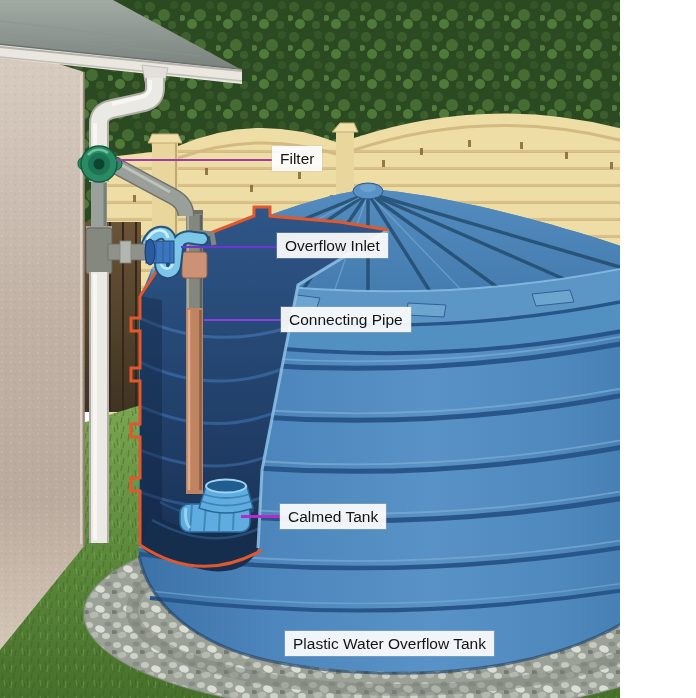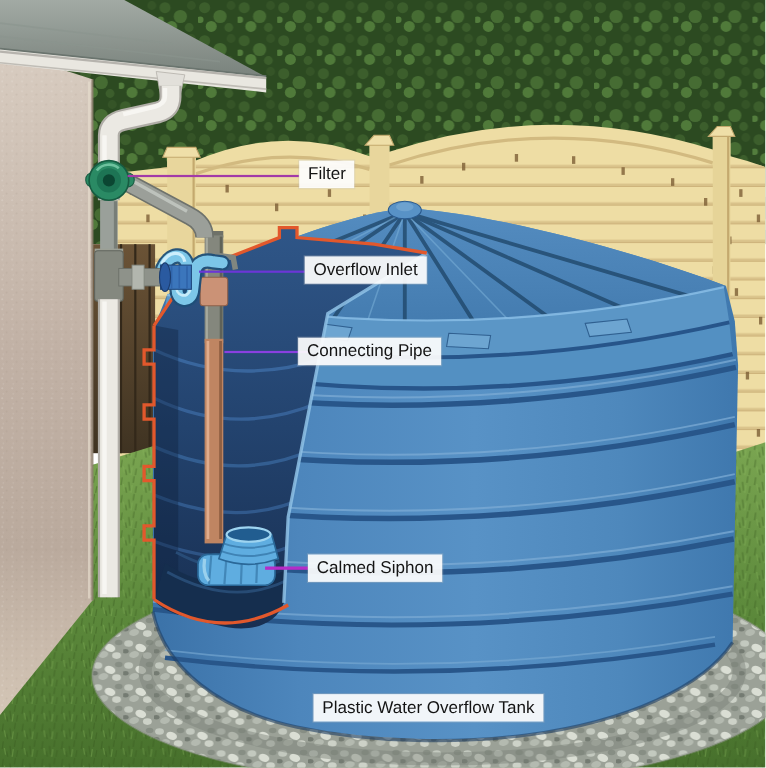--- a/index.html
+++ b/index.html
@@ -1,27 +1,27 @@
 <!DOCTYPE html>
 <html><head>
 <meta charset="utf-8">
 <style>
   html,body{margin:0;padding:0;background:#ffffff;}
-  .stage{position:relative;width:696px;height:698px;overflow:hidden;
+  .stage{position:relative;width:620px;height:698px;overflow:hidden;
          font-family:"Liberation Sans",sans-serif;background:#fff;}
   .stage svg{position:absolute;left:0;top:0;}
   .label{position:absolute;background:rgba(253,253,253,.93);color:#141414;
          font-size:15.5px;line-height:21px;padding:2px 8px;white-space:nowrap;
          box-shadow:0 0 0 1px rgba(190,190,190,.28);}
   .leader{position:absolute;height:2px;}
   #lbl-filter{left:272px;top:146px}
   #leader-filter{left:116px;top:159px;width:156px}
   #lbl-overflow{left:277px;top:233px}
   #leader-overflow{left:181px;top:246px;width:96px}
-  #lbl-connecting{left:271px;top:307px}
+  #lbl-connecting{left:281px;top:307px}
   #leader-connecting{left:204px;top:319px;width:77px}
   #lbl-calmed{left:280px;top:504px}
   #leader-calmed{left:241px;top:515px;width:39px;height:3px}
   #lbl-caption{left:285px;top:631px}
 </style>
 </head>
 <body>
 
 <div class="stage">
 
@@ -341,16 +341,16 @@
 </svg>
 
 <div class="leader" id="leader-filter" style="background: rgb(162, 58, 168);"></div>
 <div class="leader" id="leader-overflow" style="background: rgb(107, 54, 214);"></div>
 <div class="leader" id="leader-connecting" style="background: rgb(138, 64, 224);"></div>
 <div class="leader" id="leader-calmed" style="background: rgb(180, 44, 200);"></div>
 
 <div class="label" id="lbl-filter">Filter</div>
 <div class="label" id="lbl-overflow">Overflow Inlet</div>
 <div class="label" id="lbl-connecting">Connecting Pipe</div>
-<div class="label" id="lbl-calmed">Calmed Siphon</div>
+<div class="label" id="lbl-calmed">Calmed Tank</div>
 <div class="label" id="lbl-caption">Plastic Water Overflow Tank</div>
 
 </div>
 
 </body></html>

